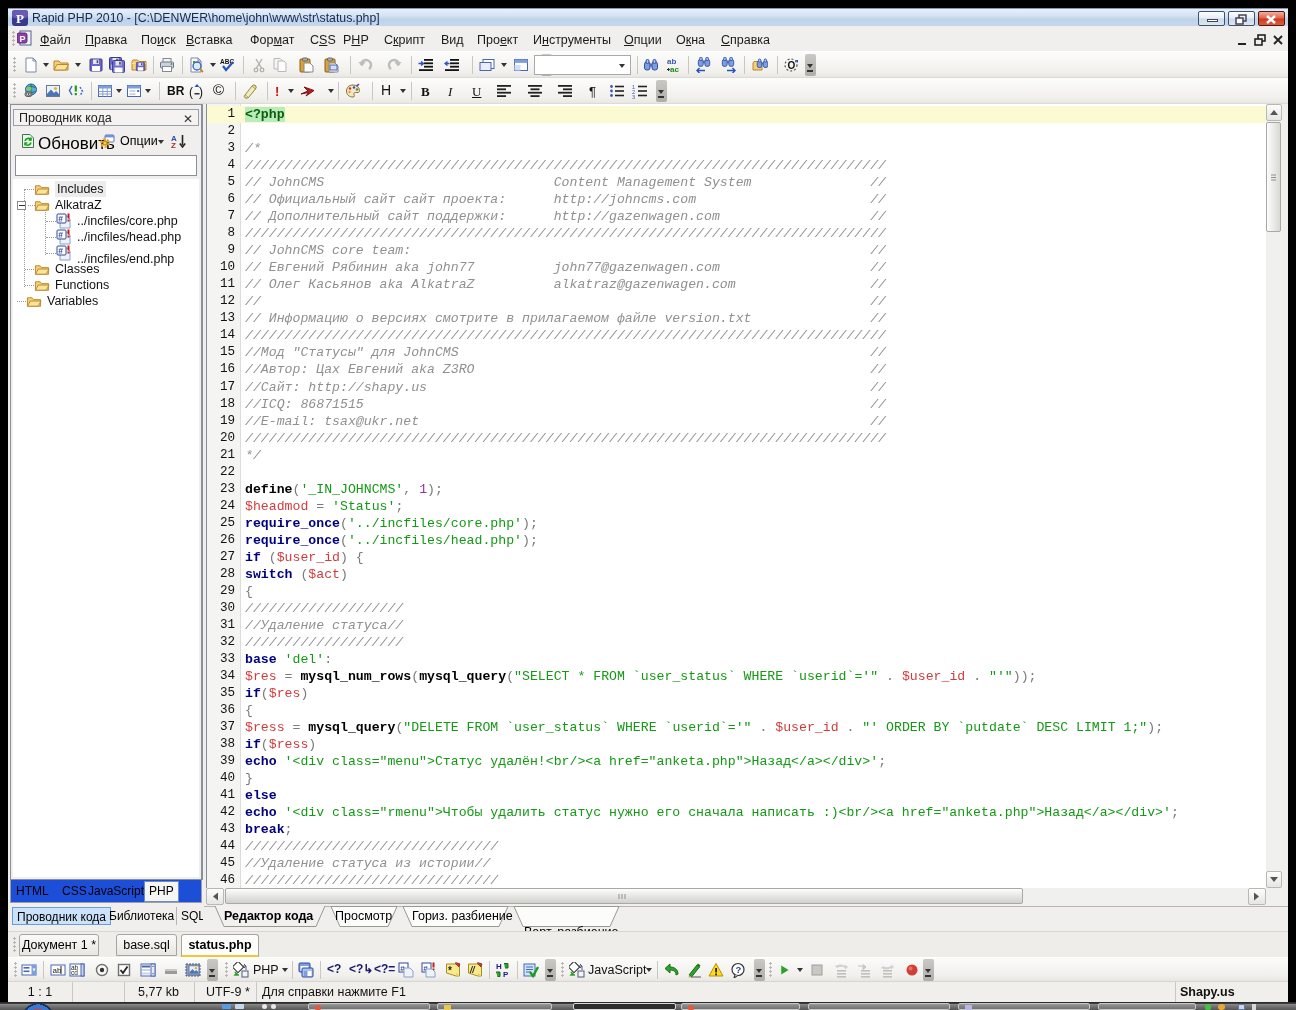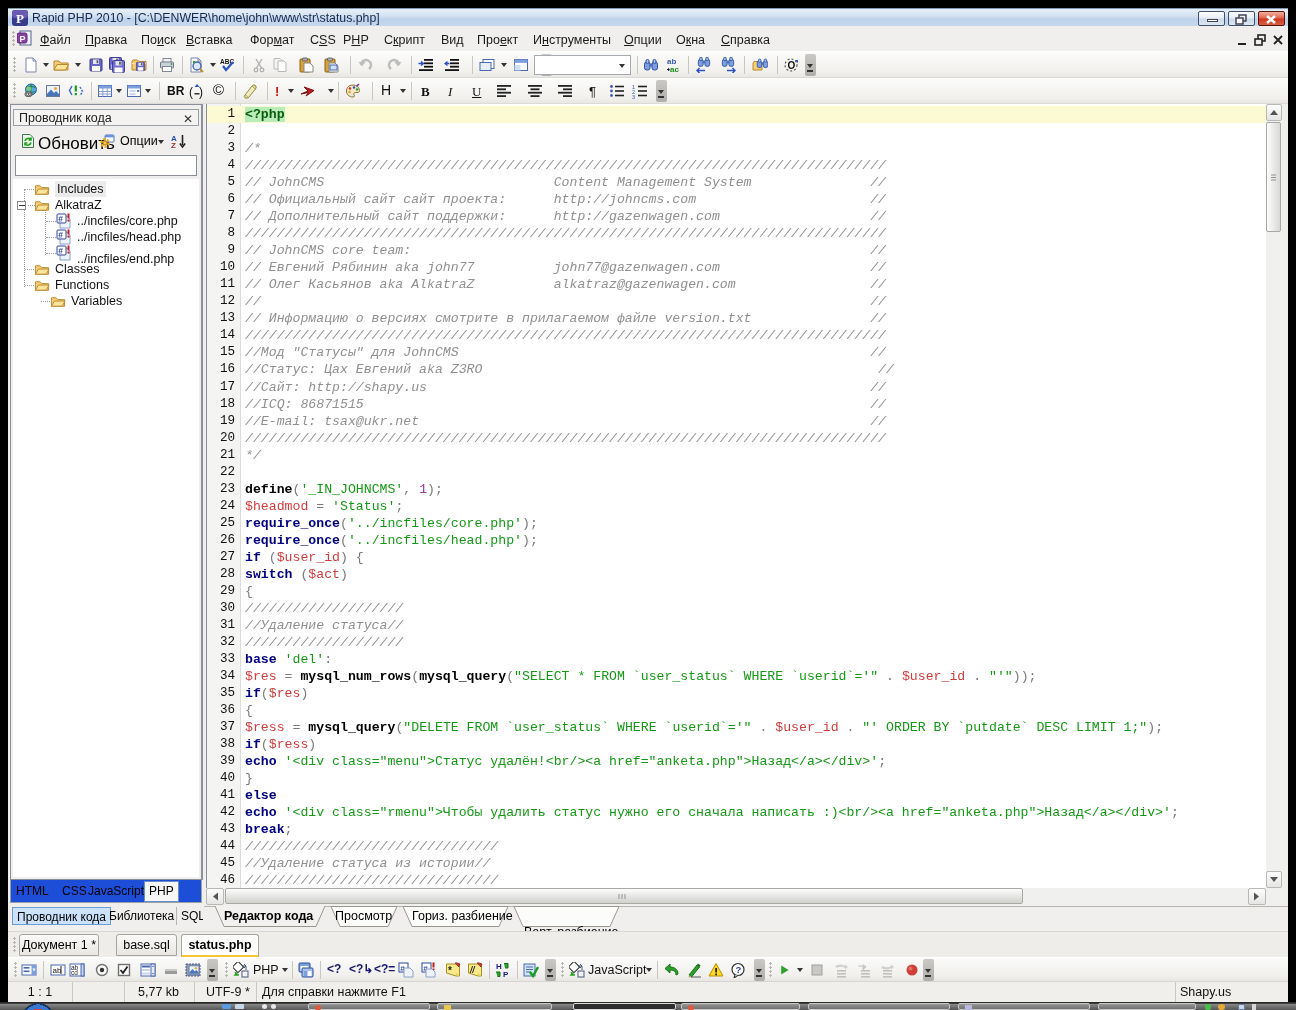--- a/index.html
+++ b/index.html
@@ -497,21 +497,21 @@
           </svg><span style="position:absolute;left:62px;top:0px">../incfiles/head.php</span></div>
       <div class="trow" style="left:2px;top:66px;width:180px"><span style="position:absolute;left:31px;top:8px;width:10px;border-top:1px dotted #9a9a9a"></span><svg style="position:absolute;left:41px;top:0px" width="16" height="16">
             <use href="#phpfile"></use>
           </svg><span style="position:absolute;left:62px;top:6px">../incfiles/end.php</span></div>
       <div class="trow" style="left:12px;top:82px;width:170px"><span style="position:absolute;left:0px;top:8px;width:9px;border-top:1px dotted #9a9a9a"></span><svg style="position:absolute;left:9px;top:1px" width="16" height="15" viewBox="0 0 16 15">
             <use href="#folder"></use>
           </svg><span style="position:absolute;left:30px;top:0px">Classes</span></div>
       <div class="trow" style="left:12px;top:98px;width:170px"><span style="position:absolute;left:0px;top:8px;width:9px;border-top:1px dotted #9a9a9a"></span><svg style="position:absolute;left:9px;top:1px" width="16" height="15" viewBox="0 0 16 15">
             <use href="#folder"></use>
           </svg><span style="position:absolute;left:30px;top:0px">Functions</span></div>
-      <div class="trow" style="left:28px;top:114px;width:170px"><span style="position:absolute;left:0px;top:8px;width:9px;border-top:1px dotted #9a9a9a"></span><svg style="position:absolute;left:9px;top:1px" width="16" height="15" viewBox="0 0 16 15">
+      <div class="trow" style="left:4px;top:114px;width:170px"><span style="position:absolute;left:0px;top:8px;width:9px;border-top:1px dotted #9a9a9a"></span><svg style="position:absolute;left:9px;top:1px" width="16" height="15" viewBox="0 0 16 15">
             <use href="#folder"></use>
           </svg><span style="position:absolute;left:30px;top:0px">Variables</span></div>
     </div>
   </div>
 
   <div id="editor" class="abs">
     <div id="curline"></div>
     <div id="gutter">
         <pre id="gnums">1
 2
@@ -568,21 +568,21 @@
 <span class="cm">// Официальный сайт сайт проекта:      http://johncms.com                      //</span>
 <span class="cm">// Дополнительный сайт поддержки:      http://gazenwagen.com                   //</span>
 <span class="cm">/////////////////////////////////////////////////////////////////////////////////</span>
 <span class="cm">// JohnCMS core team:                                                          //</span>
 <span class="cm">// Евгений Рябинин aka john77          john77@gazenwagen.com                   //</span>
 <span class="cm">// Олег Касьянов aka AlkatraZ          alkatraz@gazenwagen.com                 //</span>
 <span class="cm">//                                                                             //</span>
 <span class="cm">// Информацию о версиях смотрите в прилагаемом файле version.txt               //</span>
 <span class="cm">/////////////////////////////////////////////////////////////////////////////////</span>
 <span class="cm">//Мод "Статусы" для JohnCMS                                                    //</span>
-<span class="cm">//Статус: Цах Евгений aka Z3RO                                                  //</span>
+<span class="cm">//Автор: Цах Евгений aka Z3RO                                                  //</span>
 <span class="cm">//Сайт: http://shapy.us                                                        //</span>
 <span class="cm">//ICQ: 86871515                                                                //</span>
 <span class="cm">//E-mail: tsax@ukr.net                                                         //</span>
 <span class="cm">/////////////////////////////////////////////////////////////////////////////////</span>
 <span class="cm">*/</span>
 
 <span class="fn">define</span><span class="pn">(</span><span class="st">'_IN_JOHNCMS'</span><span class="pn">, </span><span class="nm">1</span><span class="pn">);</span>
 <span class="vr">$headmod</span><span class="pn"> = </span><span class="st">'Status'</span><span class="pn">;</span>
 <span class="kw">require_once</span><span class="pn">(</span><span class="st">'../incfiles/core.php'</span><span class="pn">);</span>
 <span class="kw">require_once</span><span class="pn">(</span><span class="st">'../incfiles/head.php'</span><span class="pn">);</span>
@@ -826,21 +826,21 @@
         <circle cx="6.5" cy="6.5" r="2" fill="#e88078" fill-opacity="0.8"></circle>
       </svg>
     <div class="ovf" style="left:915px;top:1px"></div>
   </div>
   <div id="status" class="abs">
     <div class="scell" style="left:0;width:65px;text-align:center">1 : 1</div>
     <div class="scell" style="left:65px;width:52px"></div>
     <div class="scell" style="left:117px;width:70px;padding-left:13px">5,77 kb</div>
     <div class="scell" style="left:187px;width:62px;padding-left:11px">UTF-9 *</div>
     <div class="scell" style="left:249px;width:918px;padding-left:5px;border-right:none">Для справки нажмите F1</div>
-    <div class="scell" style="left:1167px;width:113px;border-left:1px solid #cbc8c2;border-right:none;padding-left:4px;font-weight:400">Shapy.us</div>
+    <div class="scell" style="left:1167px;width:113px;border-left:1px solid #cbc8c2;border-right:none;padding-left:4px;font-weight:700">Shapy.us</div>
   </div>
 </div>
 <div id="taskbar">
   <div style="position:absolute;left:21px;top:1px;width:34px;height:34px;border-radius:50%;background:radial-gradient(circle at 50% 45%,#e8c840 0 22%,#d04030 22% 38%,#3a78d0 38% 55%,#183058 55% 75%,#0a1428 75%)"></div>
   <div class="tbtn" style="left:222px;width:28px;border:none;background:none">
       <span style="position:absolute;left:0;top:1px;width:9px;height:5px;background:#5a9ae0;border-radius:1px"></span>
       <span style="position:absolute;left:13px;top:1px;width:9px;height:5px;background:#c8d8ec;border-radius:1px"></span>
     </div>
   <div class="tbtn" style="left:260px;width:24px;border:none;background:none">
       <span style="position:absolute;left:2px;top:1px;width:5px;height:5px;background:#e8e8e8;border-radius:50%"></span>

